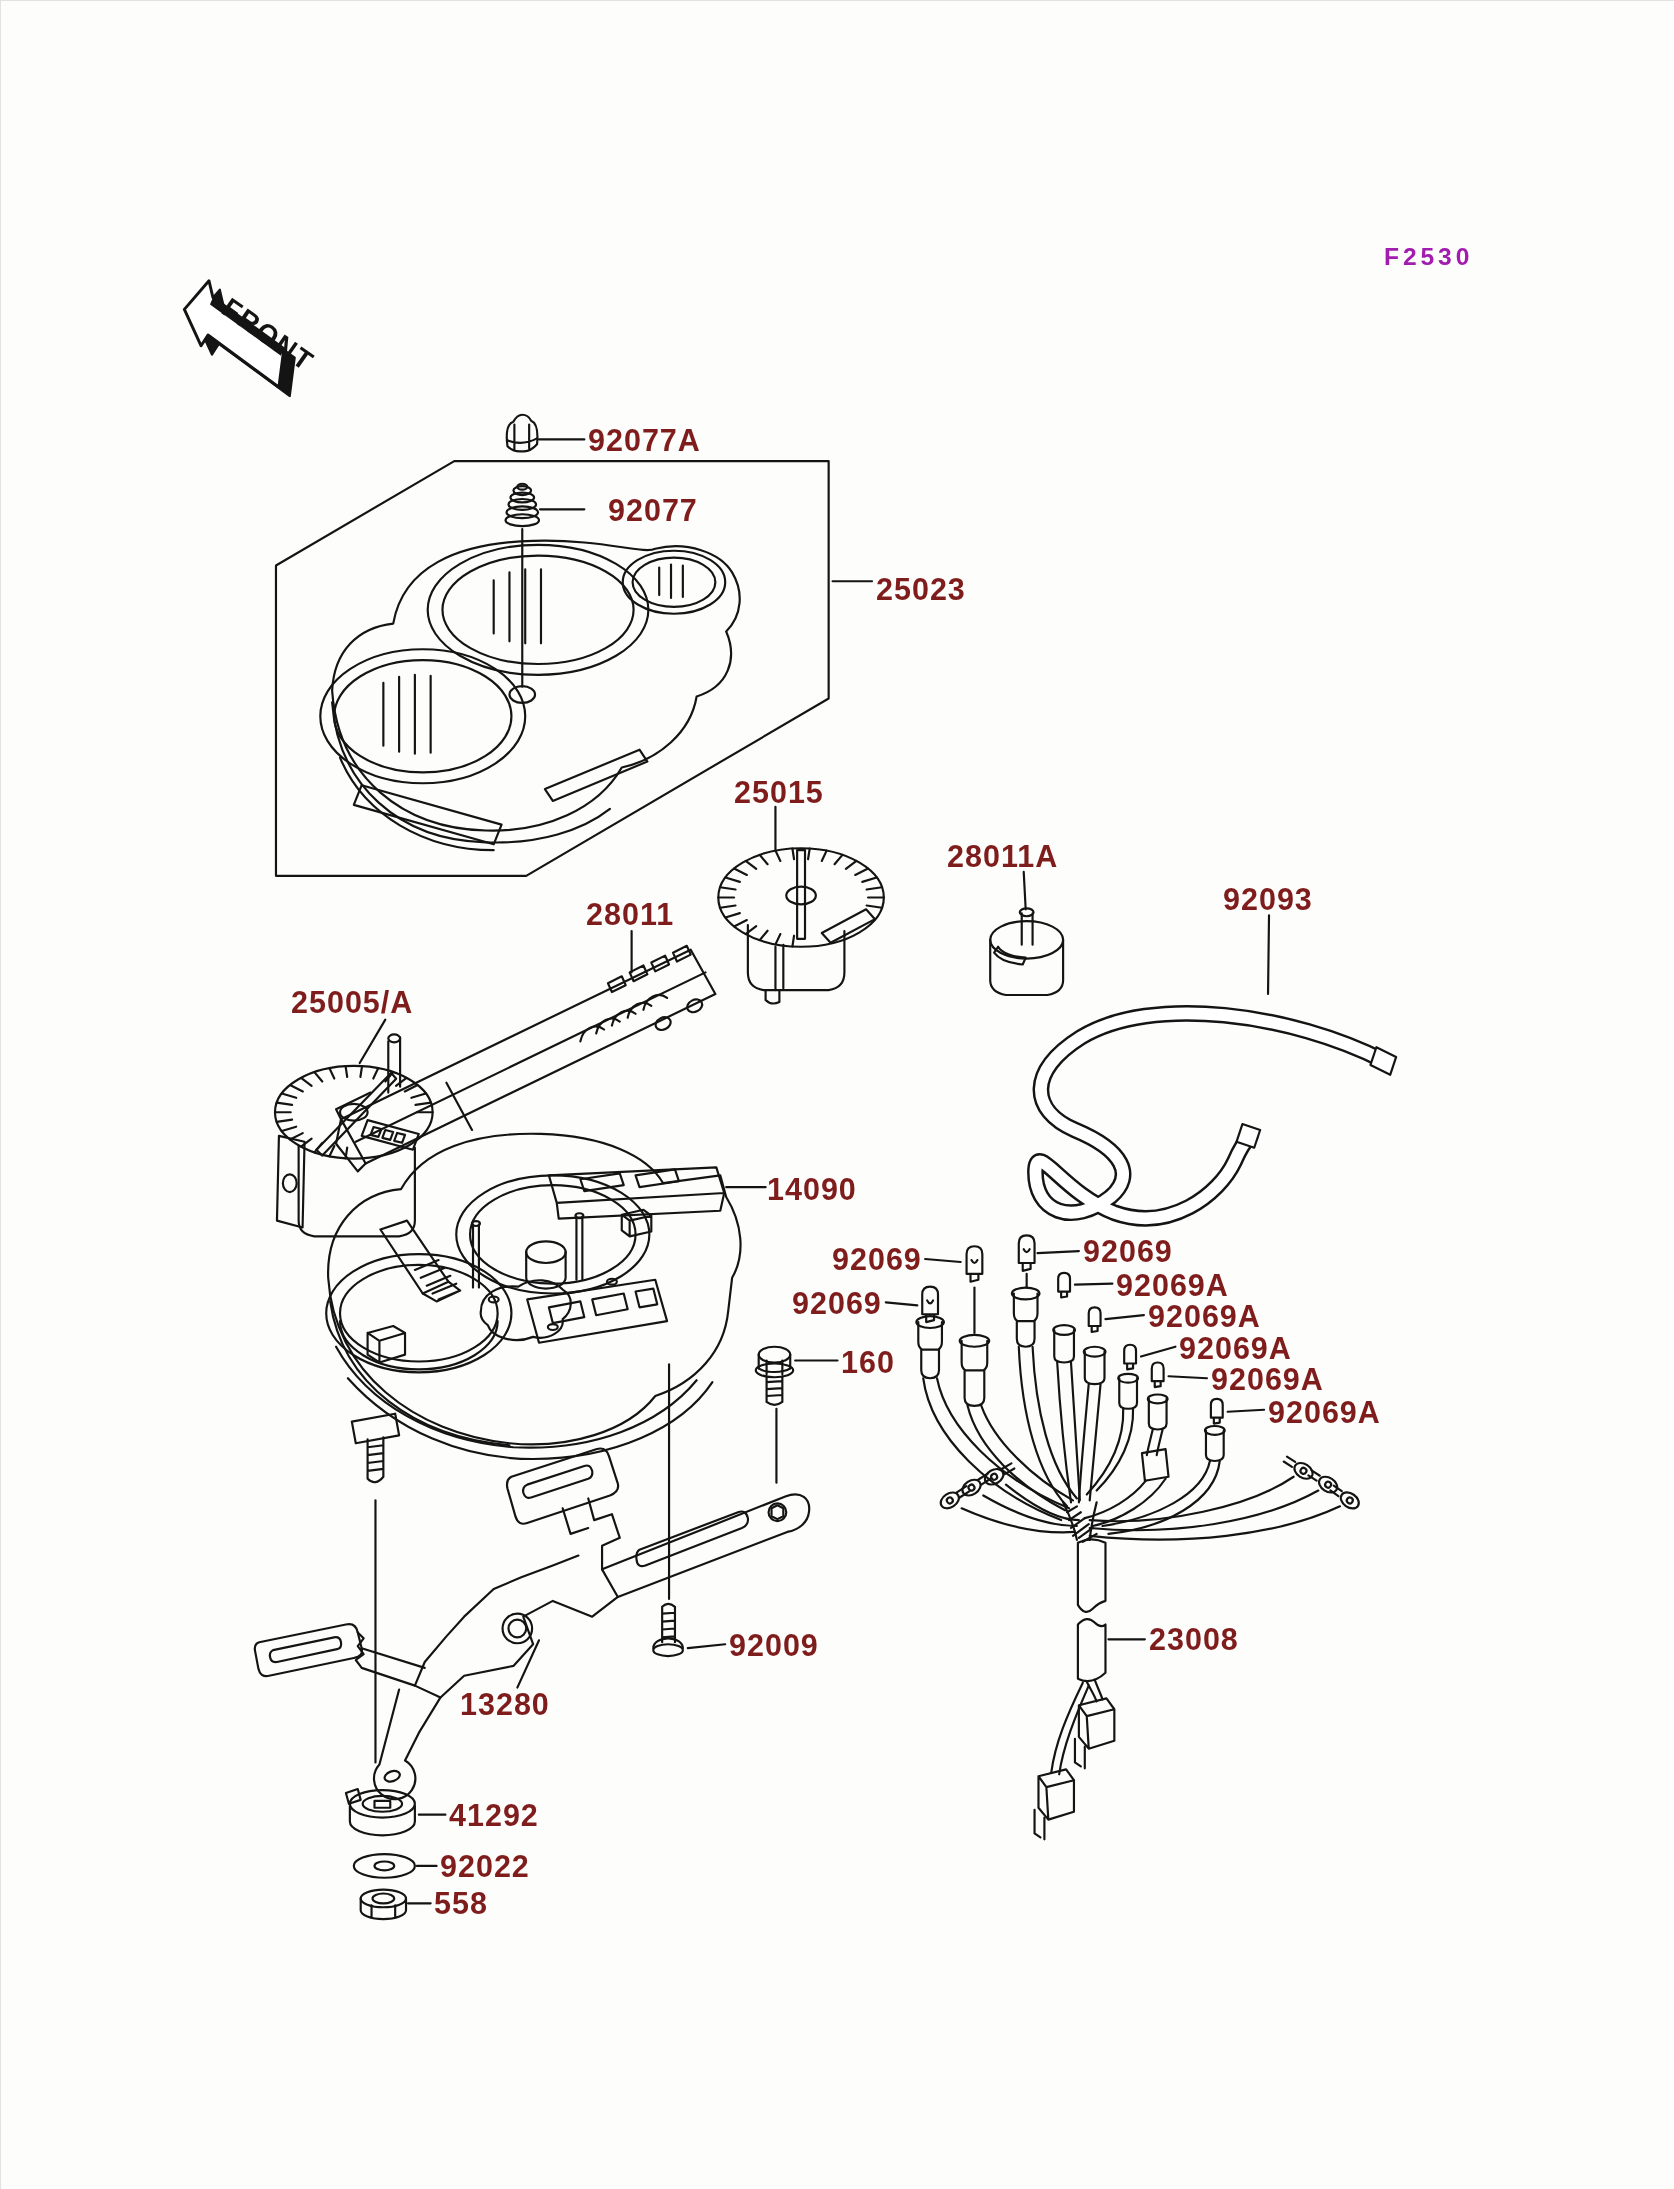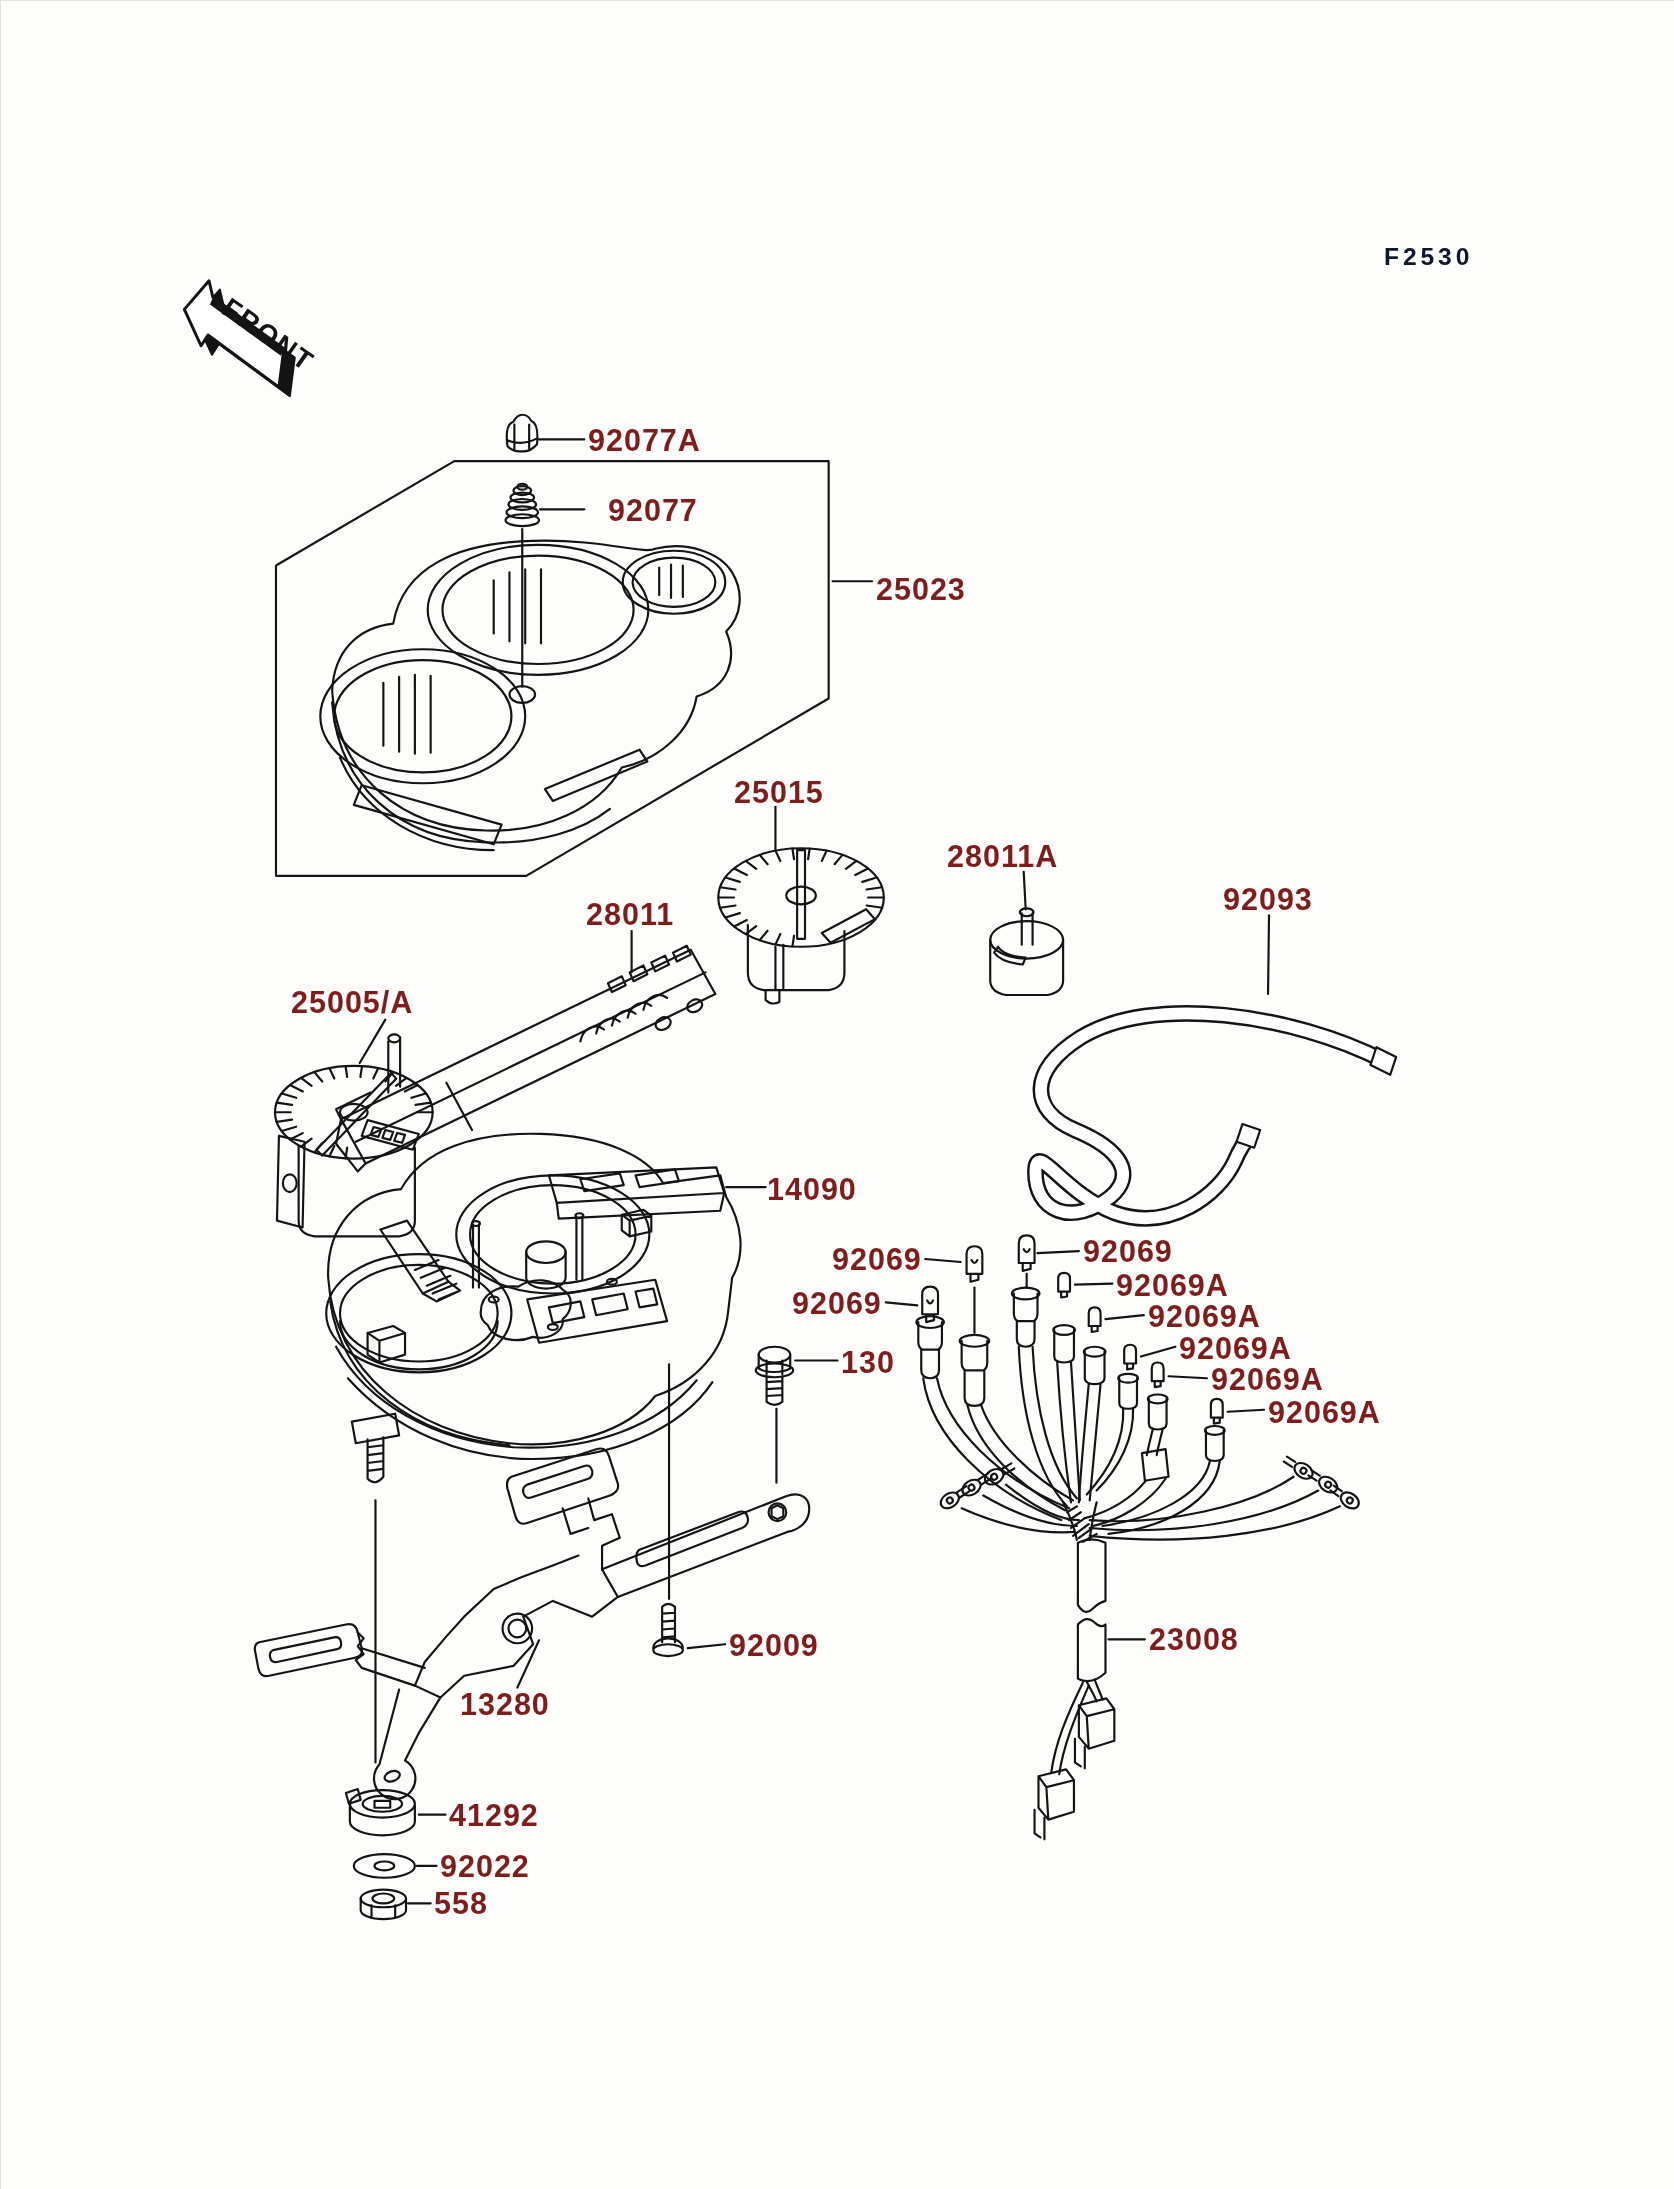--- a/index.html
+++ b/index.html
@@ -9,21 +9,21 @@
     border:1px solid #e2e2de;box-sizing:border-box;
   }
   #art{position:absolute;left:0;top:0;}
   .plabel{
     position:absolute;font-weight:700;font-size:30.5px;letter-spacing:1px;
     color:#7f1d1d;white-space:nowrap;line-height:1;
     font-family:"Liberation Sans", sans-serif;
   }
   .pcode{
     position:absolute;font-weight:700;font-size:24.6px;letter-spacing:3.9px;
-    color:#0f172a;line-height:1;
+    color:#a21caf;line-height:1;
   }
 </style>
 </head>
 <body>
 
 <div id="stage">
 
 <svg id="art" width="1675" height="2190" viewBox="0 0 1700 2223" stroke="#141414" fill="none" stroke-width="2.2" stroke-linecap="round" stroke-linejoin="round">
 
   <g>
@@ -423,21 +423,21 @@
 <div class="plabel" style="left:290px;top:986px">25005/A</div>
 <div class="plabel" style="left:766px;top:1173px">14090</div>
 <div class="plabel" style="left:831px;top:1243px">92069</div>
 <div class="plabel" style="left:791px;top:1287px">92069</div>
 <div class="plabel" style="left:1082px;top:1235px">92069</div>
 <div class="plabel" style="left:1115px;top:1269px">92069A</div>
 <div class="plabel" style="left:1147px;top:1300px">92069A</div>
 <div class="plabel" style="left:1178px;top:1332px">92069A</div>
 <div class="plabel" style="left:1210px;top:1363px">92069A</div>
 <div class="plabel" style="left:1267px;top:1396px">92069A</div>
-<div class="plabel" style="left:840px;top:1346px">130</div>
+<div class="plabel" style="left:840px;top:1346px">160</div>
 <div class="plabel" style="left:728px;top:1629px">92009</div>
 <div class="plabel" style="left:459px;top:1688px">13280</div>
 <div class="plabel" style="left:1148px;top:1623px">23008</div>
 <div class="plabel" style="left:448px;top:1799px">41292</div>
 <div class="plabel" style="left:439px;top:1850px">92022</div>
 <div class="plabel" style="left:433px;top:1887px">558</div>
 
 </div>
 
 

